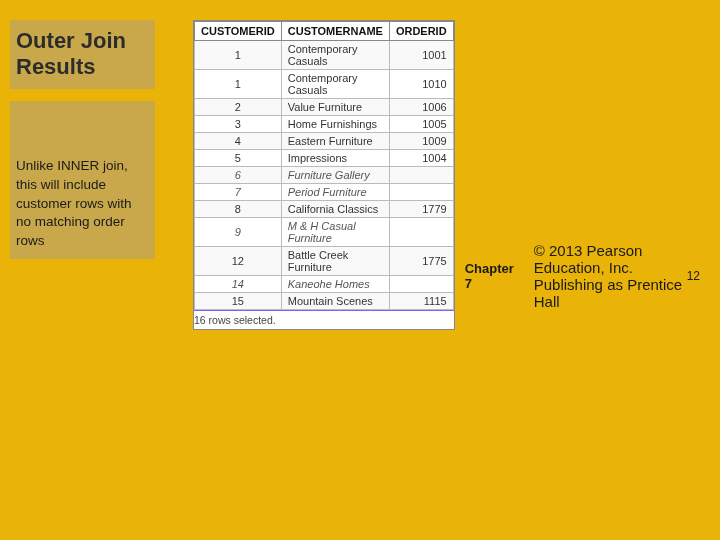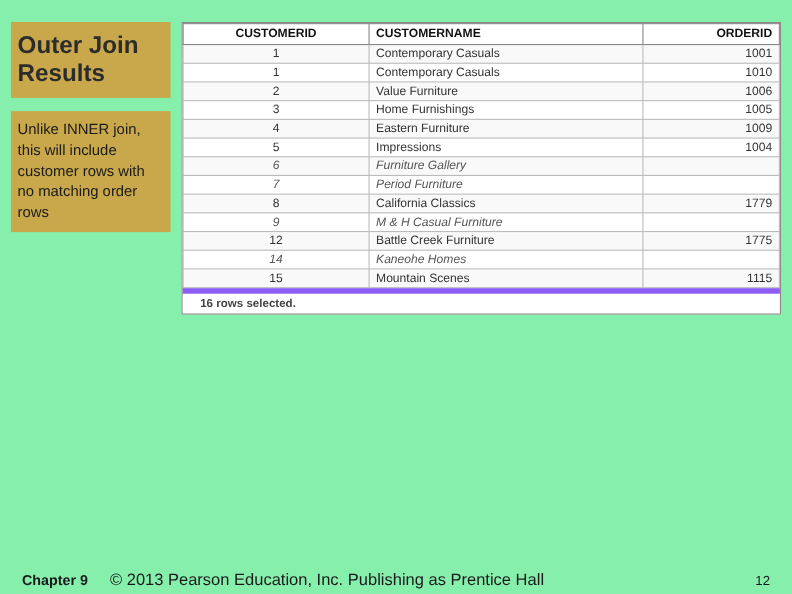--- a/index.html
+++ b/index.html
@@ -8,23 +8,23 @@
       height: 540px;
       background: #c8a84b;
       font-family: Arial, sans-serif;
       overflow: hidden;
       position: relative;
     }
 
     .slide-container {
       width: 720px;
       height: 540px;
-      background: #86efac;
-      display: flex;
-      flex-direction: column;
+      background: #eab308;
+      display: flex;
+      flex-direction: row;
       justify-content: space-between;
       padding: 10px 10px 0 10px;
     }
 
     .main-content {
       display: flex;
       flex-direction: row;
       flex: 1;
       gap: 10px;
       align-items: flex-start;
@@ -53,26 +53,28 @@
 
     .description-box {
       background: #c8a84b;
       padding: 8px 6px;
     }
 
     .description-box p {
       font-size: 13.5px;
       color: #1a1a1a;
       line-height: 1.4;
+      margin-top: 48px;
     }
 
     .table-panel {
       flex: 1;
       background: white;
       border: 1px solid #888;
+      margin-left: 28px;
     }
 
     table {
       width: 100%;
       border-collapse: collapse;
       font-size: 11px;
     }
 
     thead tr {
       background: white;
@@ -103,23 +105,22 @@
     }
 
     .highlight-row td {
       font-style: italic;
       color: #555;
     }
 
     .row-selected {
       font-size: 10.5px;
       color: #444;
-      padding: 3px 16px;
-      border-top: 5px solid #8b5cf6;
-      font-weight: bold;
+      padding: 3px 0;
+      border-top: 1px solid #8b5cf6;
     }
 
     .footer {
       display: flex;
       flex-direction: row;
       align-items: center;
       justify-content: flex-start;
       padding: 6px 10px 4px 10px;
       gap: 4px;
     }
@@ -239,17 +240,17 @@
               <td>Mountain Scenes</td>
               <td class="td-orderid">1115</td>
             </tr>
           </tbody>
       </table>
       <div class="row-selected">16 rows selected.</div>
     </div>
   </div>
 
   <div class="footer">
-    <span class="footer-chapter">Chapter 9</span>
+    <span class="footer-chapter">Chapter 7</span>
     <span class="footer-copyright">© 2013 Pearson Education, Inc.  Publishing as Prentice Hall</span>
     <span class="footer-page">12</span>
   </div>
 </div>
 
 </body></html>

